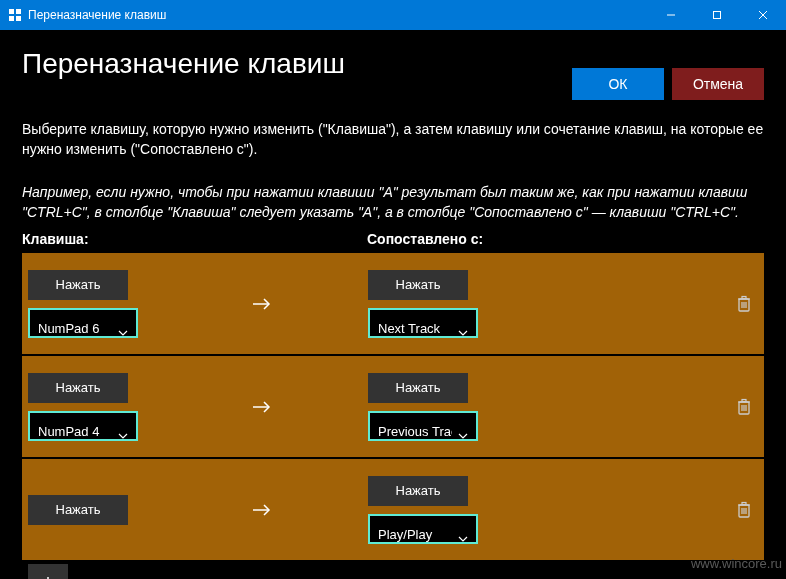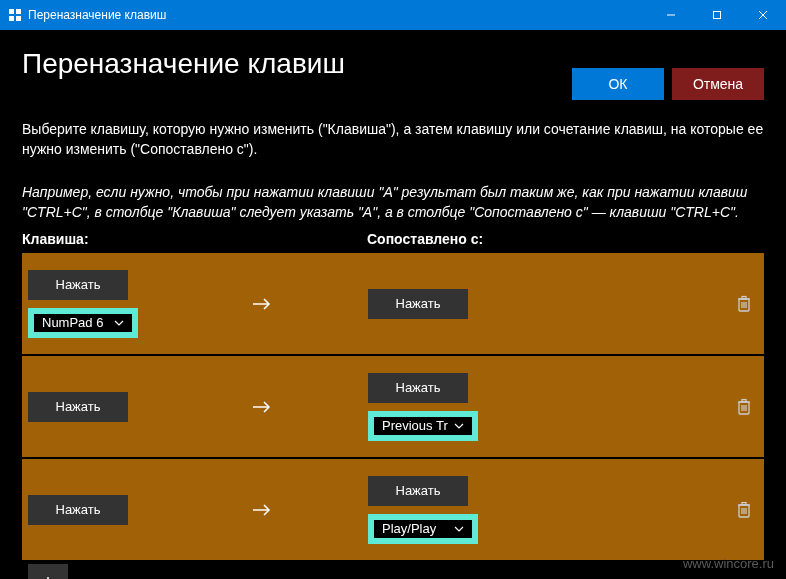--- a/index.html
+++ b/index.html
@@ -89,24 +89,24 @@
     width: 100px;
     font-size: 13px;
     border: none;
     color: #fff;
     cursor: pointer;
     text-align: center;
   }
   .dropdown {
     height: 30px;
     width: 110px;
-    border: 6px solid #5eead4;
+    border: 2px solid #5eead4;
     background: #000;
     display: flex;
-    align-items: center;
+    align-items: flex-end;
     padding: 0 8px;
     font-size: 13px;
     justify-content: space-between;
     cursor: pointer;
   }
   .dropdown .dd-label {
     overflow: hidden;
     white-space: nowrap;
     text-overflow: clip;
     flex: 1;
@@ -131,21 +131,21 @@
   .add-btn {
     width: 40px; height: 40px;
     background: #333333;
     display: flex; align-items: center; justify-content: center;
     font-size: 22px;
     cursor: pointer;
     margin-left: 6px;
   }
   .watermark {
     position: absolute;
-    right: 12px;
+    right: 4px;
     bottom: 8px;
     font-size: 13px;
     color: #5a5a5a;
   }
   svg { display: block; }
 </style>
 </head>
 <body>
 
 <div class="titlebar">
@@ -210,37 +210,53 @@
         </div>
       </div>
       <div class="arrow-cell">
         <svg width="22" height="16" viewBox="0 0 22 16">
             <line x1="2" y1="8" x2="18" y2="8" stroke="#fff" stroke-width="1.5"></line>
             <path d="M13 3 L18 8 L13 13" fill="none" stroke="#fff" stroke-width="1.5"></path>
           </svg>
       </div>
       <div class="cell">
         <button class="type-btn">Нажать</button>
+        <div class="dropdown">
+          <span class="dd-label">Next Track</span>
+          <span class="chev">
+            <svg width="10" height="6" viewBox="0 0 10 6">
+                <path d="M1 1 L5 5 L9 1" fill="none" stroke="#fff" stroke-width="1.2"></path>
+              </svg>
+          </span>
+        </div>
       </div>
       <div class="spacer"></div>
       <div class="trash">
         <svg width="16" height="18" viewBox="0 0 16 18">
             <rect x="3" y="4" width="10" height="12" rx="1" fill="none" stroke="#ccc" stroke-width="1.3"></rect>
             <line x1="6" y1="7" x2="6" y2="13" stroke="#ccc" stroke-width="1.2"></line>
             <line x1="8" y1="7" x2="8" y2="13" stroke="#ccc" stroke-width="1.2"></line>
             <line x1="10" y1="7" x2="10" y2="13" stroke="#ccc" stroke-width="1.2"></line>
             <line x1="2" y1="4" x2="14" y2="4" stroke="#ccc" stroke-width="1.3"></line>
             <rect x="6" y="1.5" width="4" height="2" fill="none" stroke="#ccc" stroke-width="1.2"></rect>
           </svg>
       </div>
     </div>
 
     <div class="row">
       <div class="cell">
         <button class="type-btn">Нажать</button>
+        <div class="dropdown">
+          <span class="dd-label">NumPad 4</span>
+          <span class="chev">
+            <svg width="10" height="6" viewBox="0 0 10 6">
+                <path d="M1 1 L5 5 L9 1" fill="none" stroke="#fff" stroke-width="1.2"></path>
+              </svg>
+          </span>
+        </div>
       </div>
       <div class="arrow-cell">
         <svg width="22" height="16" viewBox="0 0 22 16">
             <line x1="2" y1="8" x2="18" y2="8" stroke="#fff" stroke-width="1.5"></line>
             <path d="M13 3 L18 8 L13 13" fill="none" stroke="#fff" stroke-width="1.5"></path>
           </svg>
       </div>
       <div class="cell">
         <button class="type-btn">Нажать</button>
         <div class="dropdown">

